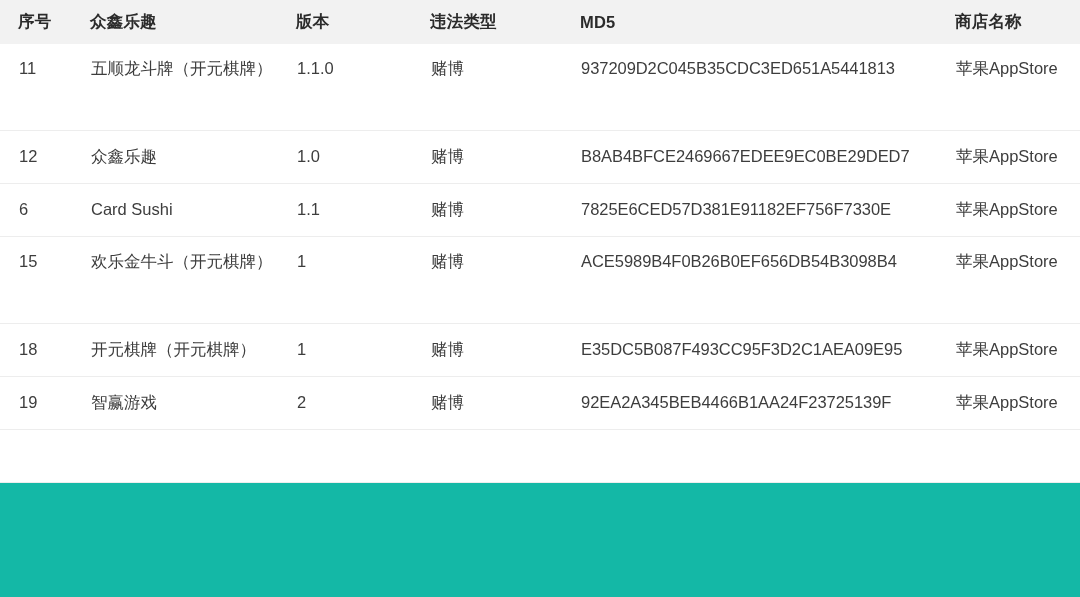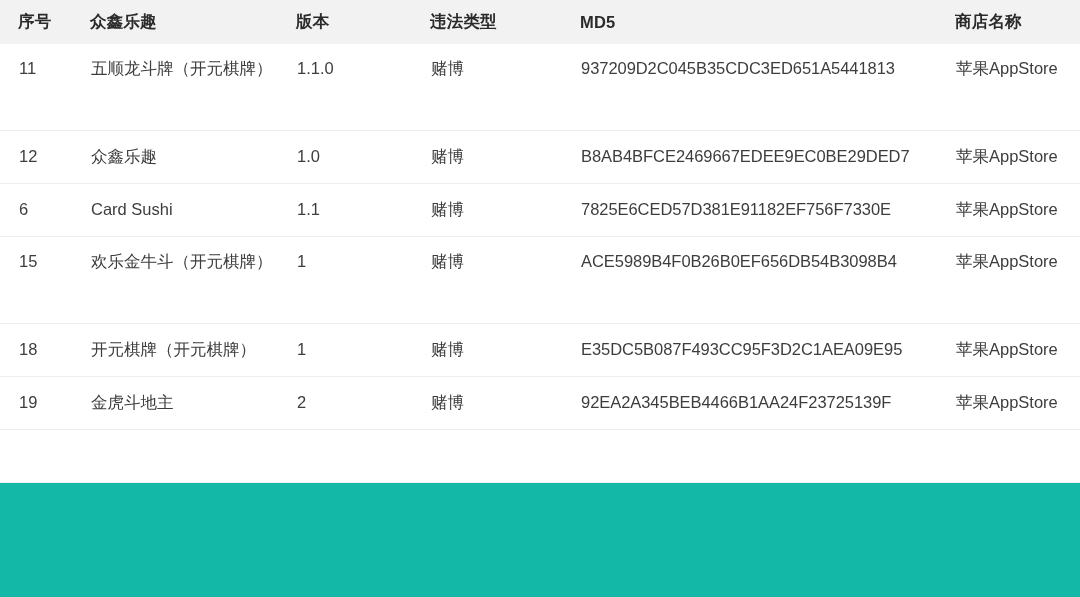--- a/index.html
+++ b/index.html
@@ -168,21 +168,21 @@
         <td class="col-index"><span class="cell-pad p-index">18</span></td>
         <td class="col-name"><span class="cell-pad p-name">开元棋牌（开元棋牌）</span></td>
         <td class="col-ver"><span class="cell-pad p-ver">1</span></td>
         <td class="col-type"><span class="cell-pad p-type">赌博</span></td>
         <td class="col-md5"><span class="cell-pad p-md5">E35DC5B087F493CC95F3D2C1AEA09E95</span></td>
         <td class="col-store"><span class="cell-pad p-store">苹果AppStore</span></td>
       </tr>
 
       <tr>
         <td class="col-index"><span class="cell-pad p-index">19</span></td>
-        <td class="col-name"><span class="cell-pad p-name">金虎斗地主</span></td>
+        <td class="col-name"><span class="cell-pad p-name">智赢游戏</span></td>
         <td class="col-ver"><span class="cell-pad p-ver">2</span></td>
         <td class="col-type"><span class="cell-pad p-type">赌博</span></td>
         <td class="col-md5"><span class="cell-pad p-md5">92EA2A345BEB4466B1AA24F23725139F</span></td>
         <td class="col-store"><span class="cell-pad p-store">苹果AppStore</span></td>
       </tr>
 
       <tr>
         <td class="col-index"></td>
         <td class="col-name"></td>
         <td class="col-ver"></td>

